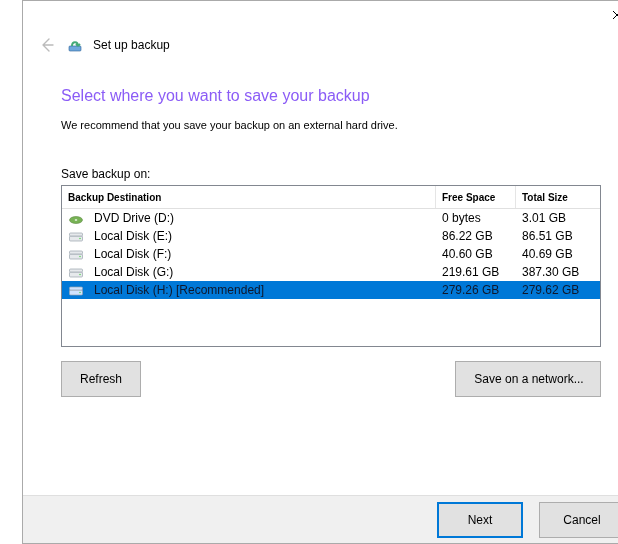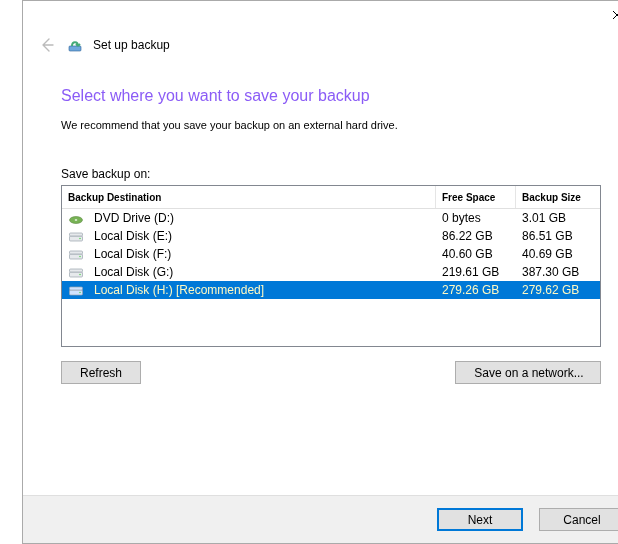--- a/index.html
+++ b/index.html
@@ -97,38 +97,38 @@
     height: 18px;
     align-items: center;
     font-size: 12px;
   }
   .lv-row .cell { padding: 0 6px; overflow: hidden; white-space: nowrap; }
   .lv-row .cell-dest { width: 374px; display: flex; align-items: center; gap: 10px; }
   .lv-row .cell-free { width: 80px; }
   .lv-row .cell-size { width: 78px; }
   .lv-row.selected {
     background: #0078d7;
-    color: #fef9c3;
+    color: #0f172a;
   }
   .drive-icon {
     width: 16px; height: 16px;
     display: flex; align-items: center; justify-content: center;
     flex-shrink: 0;
   }
   .buttons-row {
     display: flex;
     justify-content: space-between;
     margin-top: 14px;
   }
   .btn {
     font-family: inherit;
     font-size: 12px;
     background: #e1e1e1;
     border: 1px solid #adadad;
-    height: 23px;
+    height: 36px;
     padding: 0 12px;
     cursor: pointer;
     min-width: 80px;
   }
   .btn-save-net { min-width: 146px; padding-left: 14px; }
   .footer {
     height: 48px;
     background: #f0f0f0;
     border-top: 1px solid #dfdfdf;
     display: flex;
@@ -176,21 +176,21 @@
 
   <div class="content">
     <div class="instruction">Select where you want to save your backup</div>
     <div class="recommend">We recommend that you save your backup on an external hard drive.</div>
     <div class="list-label">Save backup on:</div>
 
     <div class="listview">
       <div class="lv-header">
         <div class="col col-dest">Backup Destination</div>
         <div class="col col-free">Free Space</div>
-        <div class="col col-size">Backup Size</div>
+        <div class="col col-size">Total Size</div>
       </div>
       <div class="lv-body" id="lv-body">
           <div class="lv-row">
             <div class="cell cell-dest">
               <span class="drive-icon">
                 <svg viewBox="0 0 16 16">
                   <ellipse cx="8" cy="10" rx="6.5" ry="3.5" fill="#77b255" stroke="#4a7a2f" stroke-width="0.5"></ellipse>
                   <ellipse cx="8" cy="10" rx="1.3" ry="0.8" fill="#fff"></ellipse>
                 </svg>
               </span>

